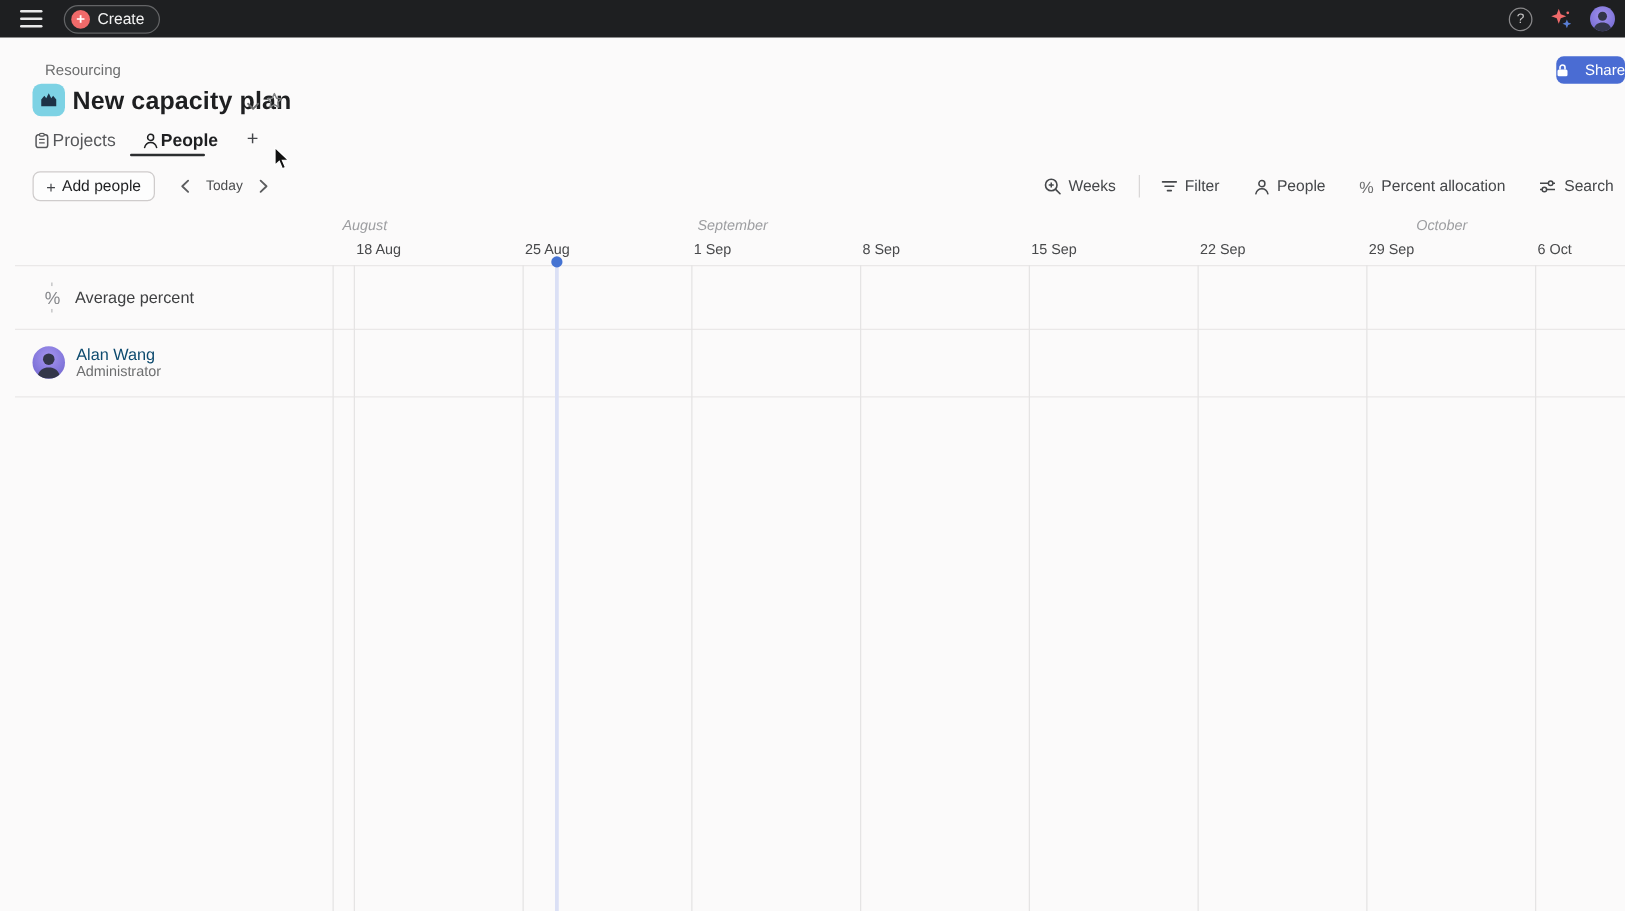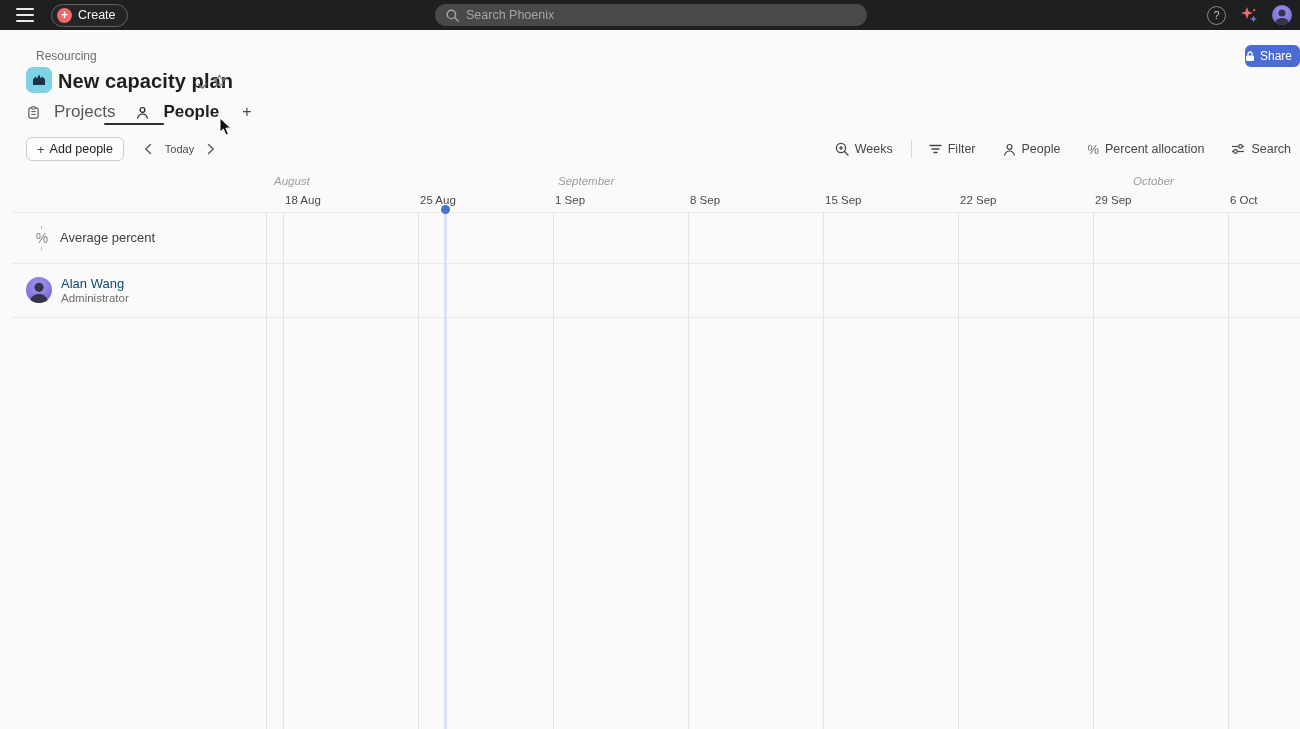--- a/index.html
+++ b/index.html
@@ -18,25 +18,25 @@
   .help-circle { width:19px; height:19px; border:1px solid #8a898b; border-radius:50%; color:#c6c5c6; font-size:11px; display:flex; align-items:center; justify-content:center; cursor:pointer; }
   .avatar-sm { width:20px; height:20px; border-radius:50%; background:radial-gradient(circle at 50% 38%, #a393ef 0%, #8579dd 55%, #6c60c8 100%); position:relative; overflow:hidden; cursor:pointer; }
   .avatar-sm svg, .avatar-lg svg { position:absolute; left:0; top:0; }
 
   
   .breadcrumb { position:absolute; left:24px; top:19px; font-size:12px; color:#6d6e6f; }
   .plan-icon { position:absolute; left:14px; top:37px; width:26px; height:26px; border-radius:7px; background:#7dd2e4; display:flex; align-items:center; justify-content:center; cursor:pointer; }
   .page-title { position:absolute; left:46px; top:40px; font-size:20px; font-weight:700; color:#1e1f21; letter-spacing:.1px; cursor:pointer; }
   .title-caret { position:absolute; left:185px; top:46px; cursor:pointer; }
   .title-star { position:absolute; left:200px; top:43px; cursor:pointer; }
-  .share-btn { position:absolute; left:1233px; top:15px; width:55px; height:22px; background:#4a6cd3; border-radius:6px; color:#fff; font-size:12px; display:flex; align-items:center; justify-content:flex-start; gap:5px; cursor:pointer; }
+  .share-btn { position:absolute; left:1233px; top:15px; width:55px; height:22px; background:#4a6cd3; border-radius:6px; color:#fff; font-size:12px; display:flex; align-items:center; justify-content:space-between; gap:5px; cursor:pointer; }
 
   
   .tabs { position:absolute; left:15px; top:71px; display:flex; align-items:center; gap:21px; height:22px; }
-  .tab { display:flex; align-items:center; gap:14px; font-size:17px; color:#56575a; cursor:pointer; }
+  .tab { display:flex; align-items:center; gap:2px; font-size:14px; color:#56575a; cursor:pointer; }
   .tab.active { color:#1e1f21; font-weight:600; }
   .tab-underline { position:absolute; left:92px; top:93px; width:60px; height:2px; background:#2c2e30; border-radius:1px; }
   .tab-plus { font-size:16px; color:#44464a; cursor:pointer; padding-left:2px; }
 
   
   .toolbar-left { position:absolute; left:14px; top:107px; display:flex; align-items:center; height:24px; }
   .add-people { height:24px; border:1px solid #cfcccc; border-radius:6px; background:#fdfdfd; display:flex; align-items:center; gap:5px; padding:0 10px; font-size:12.5px; color:#1e1f21; cursor:pointer; }
   .add-plus { font-size:13px; color:#44464a; }
   .nav-chevron { width:22px; height:22px; display:flex; align-items:center; justify-content:center; cursor:pointer; }
   .nav-chevron.prev { margin-left:13px; }
@@ -80,27 +80,20 @@
 
 <div class="topbar">
   <div class="hamburger">
       <i></i>
       <i></i>
       <i></i>
     </div>
   <div class="create-btn">
     <span class="create-plus">+</span>
     <span>Create</span>
-  </div>
-  <div class="search-pill">
-    <svg width="13" height="13" viewBox="0 0 13 13">
-        <circle cx="5.4" cy="5.4" r="4.2" fill="none" stroke="#a7a5a6" stroke-width="1.4"></circle>
-        <line x1="8.6" y1="8.6" x2="12" y2="12" stroke="#a7a5a6" stroke-width="1.4" stroke-linecap="round"></line>
-      </svg>
-    <span>Search Phoenix</span>
   </div>
   <div class="topbar-right">
     <div class="help-circle">
         <span>?</span>
       </div>
     <svg width="20" height="20" viewBox="0 0 20 20">
       <path d="M8 2 L9.6 6.4 L14 8 L9.6 9.6 L8 14 L6.4 9.6 L2 8 L6.4 6.4 Z" fill="#f06a6a"></path>
       <path d="M14.5 10.5 L15.5 13 L18 14 L15.5 15 L14.5 17.5 L13.5 15 L11 14 L13.5 13 Z" fill="#5a7fd6"></path>
       <circle cx="15.2" cy="5.2" r="1.1" fill="#f06a6a"></circle>
     </svg>

